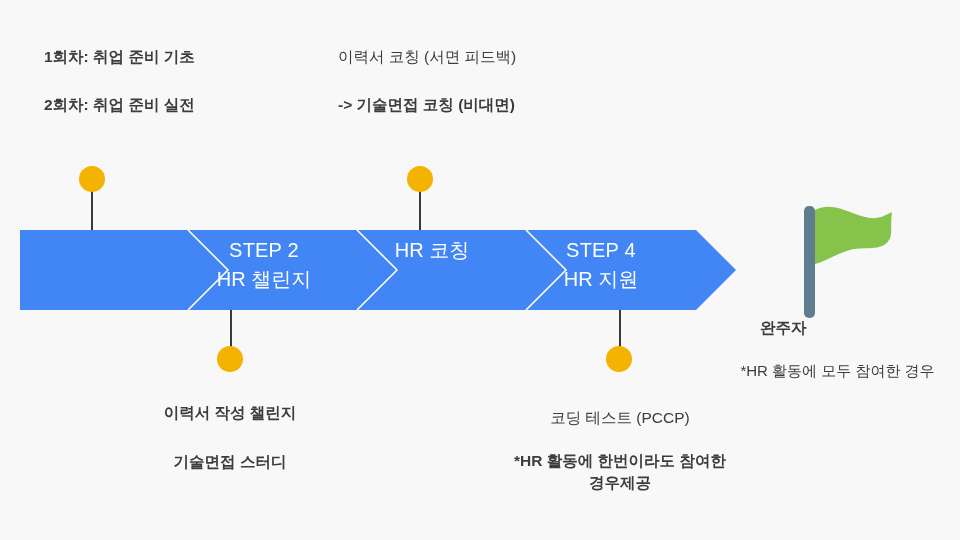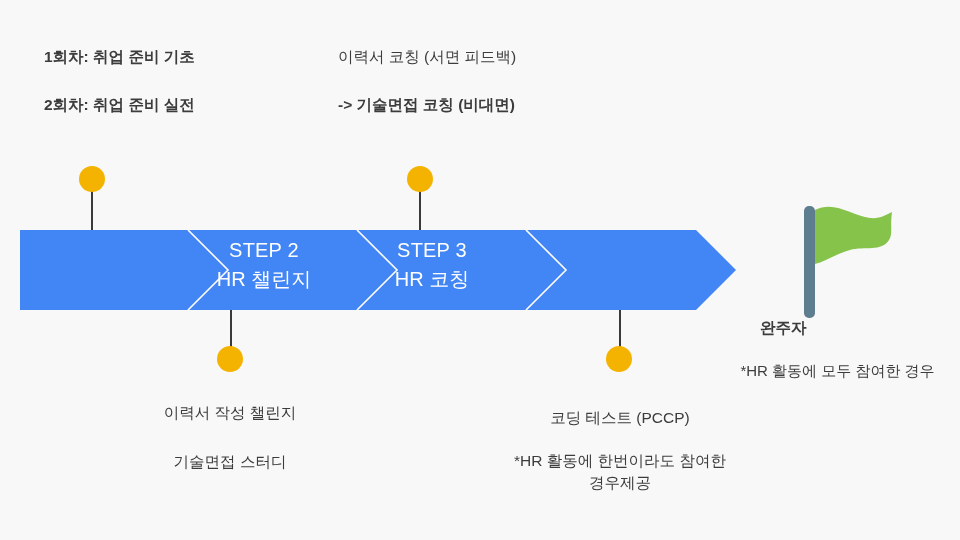--- a/index.html
+++ b/index.html
@@ -90,20 +90,21 @@
   #label-step4 { left: 519px; }
 
   
   .caption {
     position: absolute;
     font-size: 15.5px;
     line-height: 1.25;
     text-align: center;
     white-space: nowrap;
     color: #3C3C3C;
+    font-weight: bold;
   }
 
   #cap-step2-a { left: 130px; top: 403px; width: 200px; }
   #cap-step2-b { left: 130px; top: 452px; width: 200px; }
 
   #cap-step4-a { left: 520px; top: 408px; width: 200px; font-weight: normal; }
   #cap-step4-b { left: 513px; top: 450px; width: 214px; white-space: normal; line-height: 1.45; }
 
   
   #flag-group {
@@ -169,24 +170,27 @@
     </svg>
   </div>
 
 
   <div class="step-label" id="label-step2">
     <span class="step-title">STEP 2</span>
     <span class="step-sub">HR 챌린지</span>
   </div>
 
   <div class="step-label" id="label-step3">
-    <span class="step-title">STEP 3</span>
     <span class="step-sub">HR 코칭</span>
   </div>
 
+  <div class="step-label" id="label-step4">
+    <span class="step-title">STEP 4</span>
+    <span class="step-sub">HR 지원</span>
+  </div>
 
   <div class="caption" id="cap-step2-a">이력서 작성 챌린지</div>
 
   <div class="caption" id="cap-step2-b">기술면접 스터디</div>
 
   <div class="caption" id="cap-step4-a">코딩 테스트 (PCCP)</div>
 
   <div class="caption" id="cap-step4-b">*HR 활동에 한번이라도 참여한 경우제공</div>
 
   <div id="flag-group">

